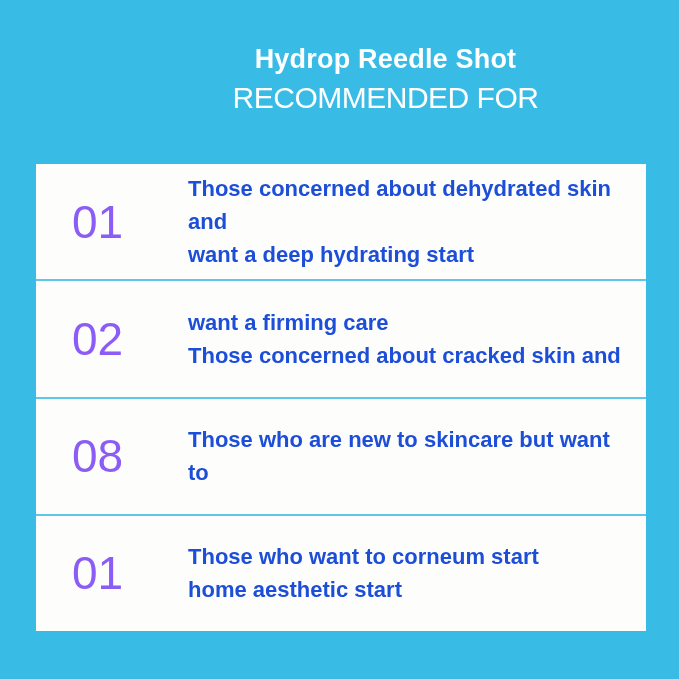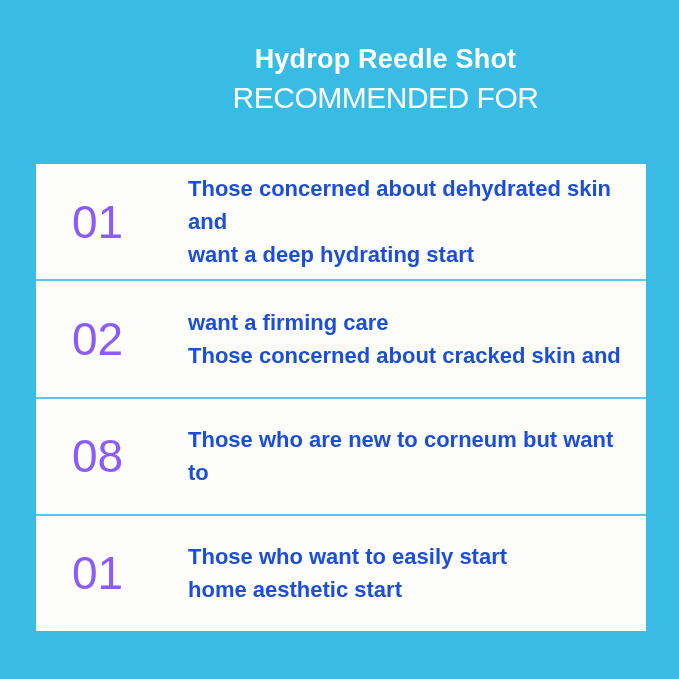--- a/index.html
+++ b/index.html
@@ -98,26 +98,26 @@
       <span class="item-number">02</span>
       <span class="item-text">
         <span class="line">want a firming care</span>
         <span class="line">Those concerned about cracked skin and</span>
       </span>
     </div>
 
     <div class="list-item">
       <span class="item-number">08</span>
       <span class="item-text">
-        <span class="line">Those who are new to corneum but want to</span>
+        <span class="line">Those who are new to skincare but want to</span>
       </span>
     </div>
 
     <div class="list-item">
       <span class="item-number">01</span>
       <span class="item-text">
-        <span class="line">Those who want to easily start</span>
+        <span class="line">Those who want to corneum start</span>
         <span class="line">home aesthetic start</span>
       </span>
     </div>
 
   </div>
 </div>
 
 </body></html>

